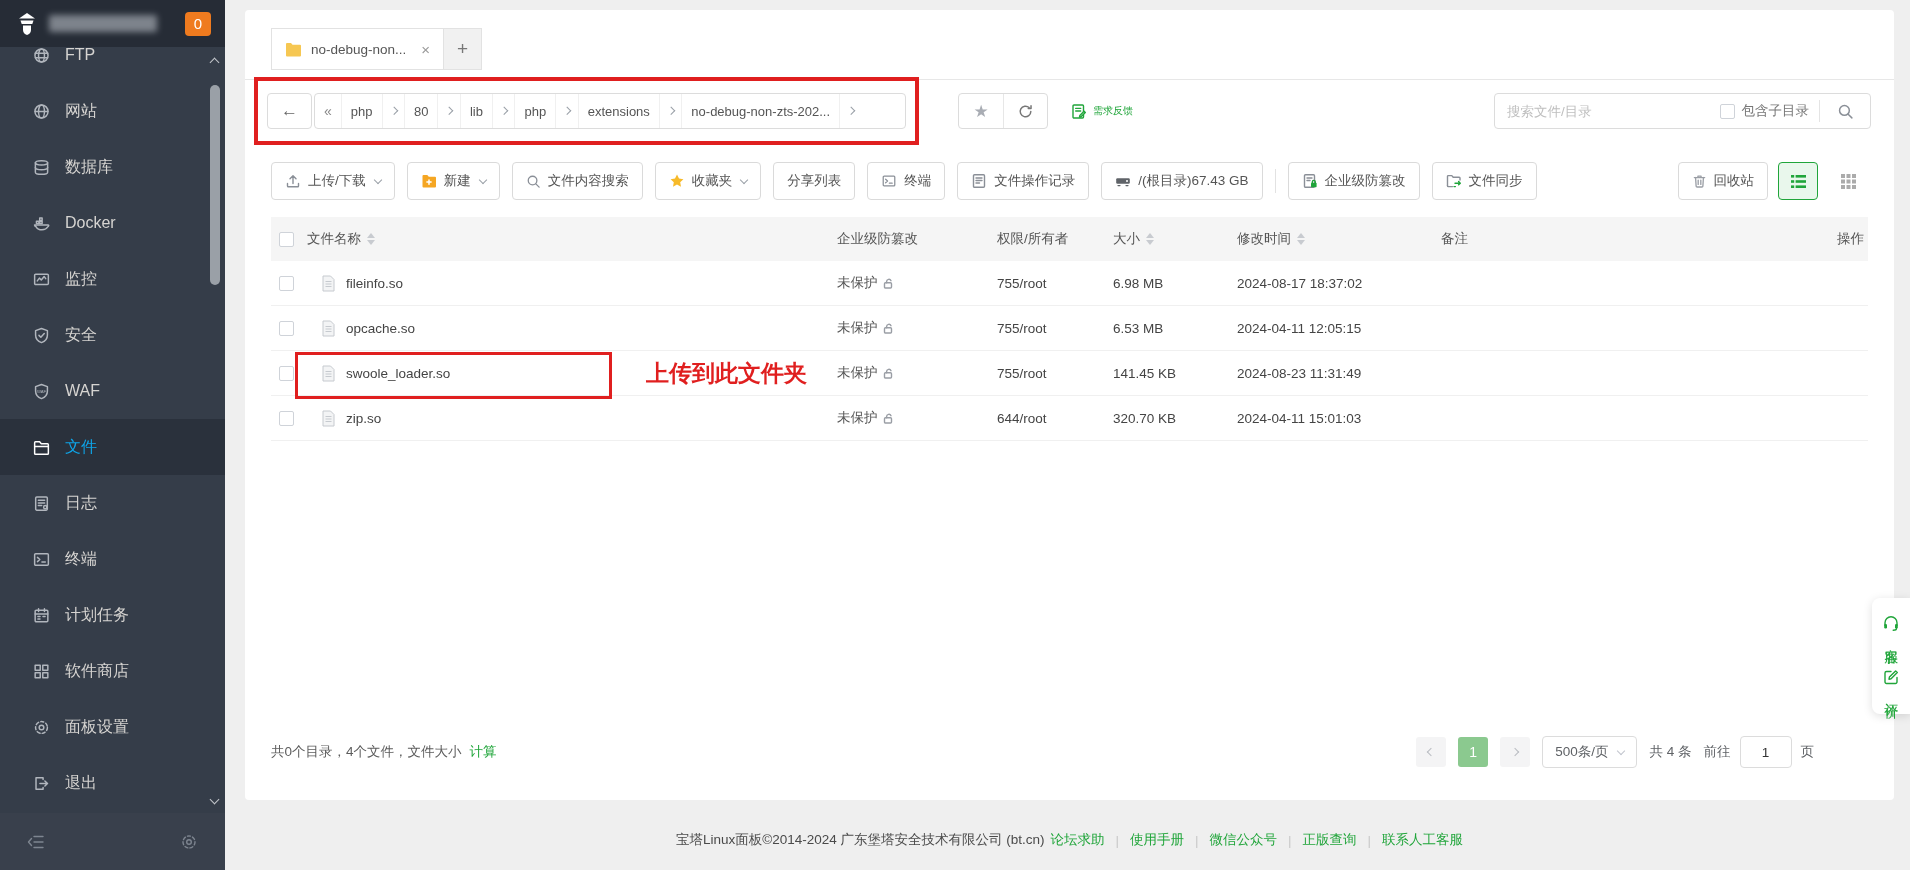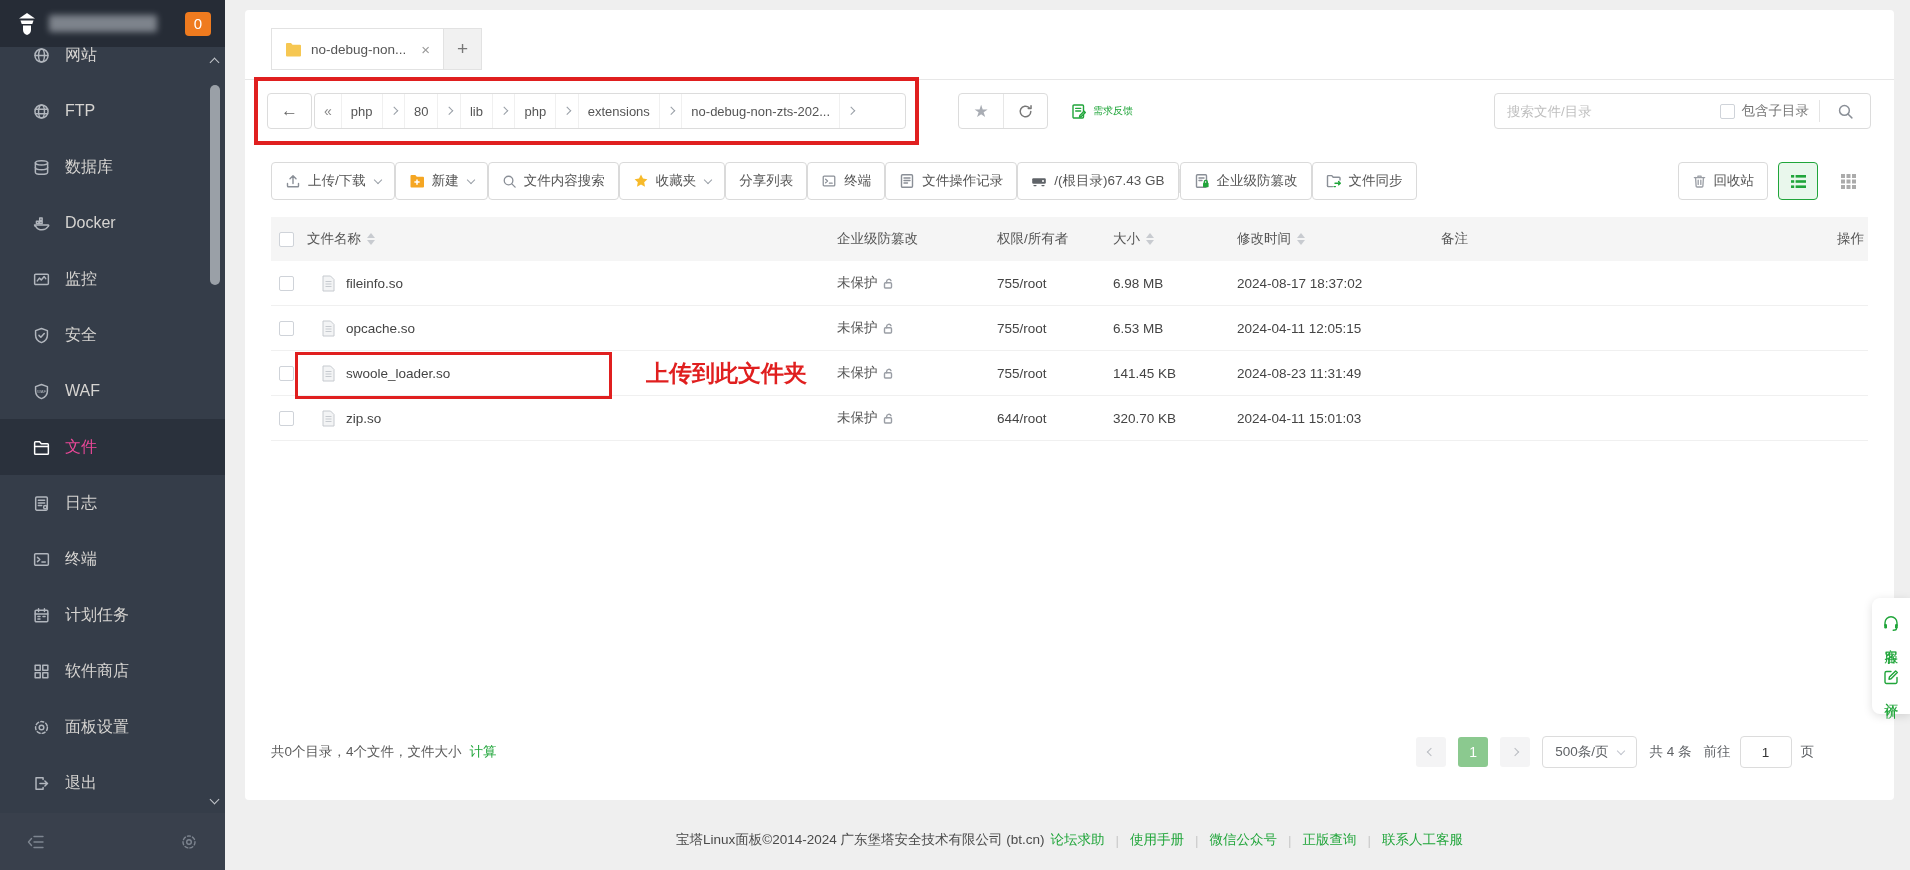--- a/index.html
+++ b/index.html
@@ -7,21 +7,21 @@
   body { font-family:"Liberation Sans","DejaVu Sans",sans-serif; background:#efefef; color:#444; position:relative; }
 
   
   .sidebar { position:absolute; left:0; top:0; width:225px; height:870px; background:#353d49; z-index:5; }
   .sb-header { position:relative; z-index:3; height:47px; background:#262c36; display:flex; align-items:center; padding:0 14px; gap:9px; }
   .logo { width:26px; height:26px; flex:0 0 auto; }
   .name-blur { width:108px; height:17px; background:#8d939b; border-radius:2px; filter:blur(3px); opacity:.85; }
   .sb-badge { margin-left:auto; min-width:26px; height:24px; background:#ef7b1f; border-radius:4px; color:#fff; font-size:15px; display:flex; align-items:center; justify-content:center; padding:0 6px; cursor:pointer; }
   .sb-menu { position:relative; z-index:1; margin-top:-20px; }
   .sb-item { height:56px; display:flex; align-items:center; padding-left:32px; gap:14px; color:#d6d4d1; font-size:16px; cursor:pointer; }
-  .sb-item.active { background:#2a313c; color:#ec4899; }
+  .sb-item.active { background:#2a313c; color:#0ea5e9; }
   .sb-item .si { width:19px; height:19px; flex:0 0 auto; }
   svg.ic { fill:none; stroke:#b1b6bd; stroke-width:1.4; stroke-linecap:round; stroke-linejoin:round; }
   .sb-item.active svg.ic { stroke:#fff; }
   .sb-scroll { position:absolute; right:2px; top:47px; bottom:57px; width:16px; z-index:2; }
   .sb-scroll .thumb { position:absolute; left:3px; top:38px; width:10px; height:200px; background:#9aa0a7; border-radius:5px; }
   .chev { display:inline-block; width:7px; height:7px; border-right:1.6px solid #9aa0a8; border-bottom:1.6px solid #9aa0a8; }
   .chev.down { transform:rotate(45deg); } .chev.right { transform:rotate(-45deg); }
   .chev.left { transform:rotate(135deg); } .chev.up { transform:rotate(-135deg); }
   .sb-scroll .chev { border-color:#c3c6cb; position:absolute; left:4px; }
   .sb-scroll .chev.up { top:12px; } .sb-scroll .chev.down { bottom:10px; }
@@ -53,21 +53,21 @@
   .searchbar { left:1249px; width:377px; height:36px; border:1px solid #dcdcdc; border-radius:4px; background:#fff; display:flex; align-items:center; }
   .searchbar input { flex:1; border:none; outline:none; padding:0 12px; font-size:13.5px; color:#333; font-family:inherit; min-width:0; }
   .searchbar input::placeholder { color:#bfbfbf; }
   .cb { width:15px; height:15px; border:1px solid #cfd3d9; border-radius:2px; background:#fff; flex:0 0 auto; cursor:pointer; }
   .searchbar .sub-label { font-size:13.5px; color:#777; margin:0 10px 0 7px; white-space:nowrap; }
   .searchbar .divider { width:1px; height:22px; background:#e4e4e4; }
   .searchbar .mag { width:50px; display:flex; align-items:center; justify-content:center; cursor:pointer; }
 
   .redbox1 { left:9px; top:-16px; width:665px; height:68px; border:4px solid #e01f1f; z-index:9; pointer-events:none; }
 
-  .toolbar { margin:32px 26px 0; height:40px; display:flex; align-items:center; gap:0; }
+  .toolbar { margin:32px 26px 0; height:40px; display:flex; align-items:center; gap:12px; }
   .tbtn { height:38px; border:1px solid #dadada; border-radius:4px; background:#fff; display:flex; align-items:center; gap:7px; padding:0 13px; font-size:13.5px; color:#555; cursor:pointer; white-space:nowrap; }
   .tbtn svg { flex:0 0 auto; }
   .tbtn .chev.down { width:6px; height:6px; margin:-3px 0 0 2px; }
   .tb-sep { width:1px; height:24px; background:#e2e2e2; }
   .tb-right { margin-left:auto; display:flex; align-items:center; gap:10px; }
   .viewbtn { width:40px; height:38px; border-radius:4px; display:flex; align-items:center; justify-content:center; cursor:pointer; }
   .viewbtn.list { border:1px solid #20a53a; background:#e9f7ec; }
   .viewbtn.grid { border:none; background:transparent; }
 
   .tablewrap { margin:16px 26px 16px; position:relative; }
@@ -119,32 +119,32 @@
       <path d="M9 14.5h8v4.5c0 2.6-1.7 4.3-4 5-2.3-.7-4-2.4-4-5z" fill="#fff"></path>
     </svg>
     <div class="name-blur"></div>
     <div class="sb-badge">0</div>
   </div>
 
   <nav class="sb-menu">
     <div class="sb-item">
       <svg class="ic si" viewBox="0 0 18 18">
           <circle cx="9" cy="9" r="6.2"></circle>
+          <path d="M3.2 6.8h11.6M3.2 11.2h11.6"></path>
+          <ellipse cx="9" cy="9" rx="2.8" ry="6.2"></ellipse>
+        </svg>
+      <span>FTP</span>
+    </div>
+    <div class="sb-item">
+      <svg class="ic si" viewBox="0 0 18 18">
+          <circle cx="9" cy="9" r="6.2"></circle>
           <ellipse cx="9" cy="9" rx="2.8" ry="6.2"></ellipse>
           <path d="M3 9h12"></path>
         </svg>
       <span>网站</span>
-    </div>
-    <div class="sb-item">
-      <svg class="ic si" viewBox="0 0 18 18">
-          <circle cx="9" cy="9" r="6.2"></circle>
-          <path d="M3.2 6.8h11.6M3.2 11.2h11.6"></path>
-          <ellipse cx="9" cy="9" rx="2.8" ry="6.2"></ellipse>
-        </svg>
-      <span>FTP</span>
     </div>
     <div class="sb-item">
       <svg class="ic si" viewBox="0 0 18 18">
           <ellipse cx="9" cy="4.6" rx="5.8" ry="2.1"></ellipse>
           <path d="M3.2 4.6v8.8c0 1.2 2.6 2.1 5.8 2.1s5.8-.9 5.8-2.1V4.6"></path>
           <path d="M3.2 9c0 1.2 2.6 2.1 5.8 2.1S14.8 10.2 14.8 9"></path>
         </svg>
       <span>数据库</span>
     </div>
     <div class="sb-item">

